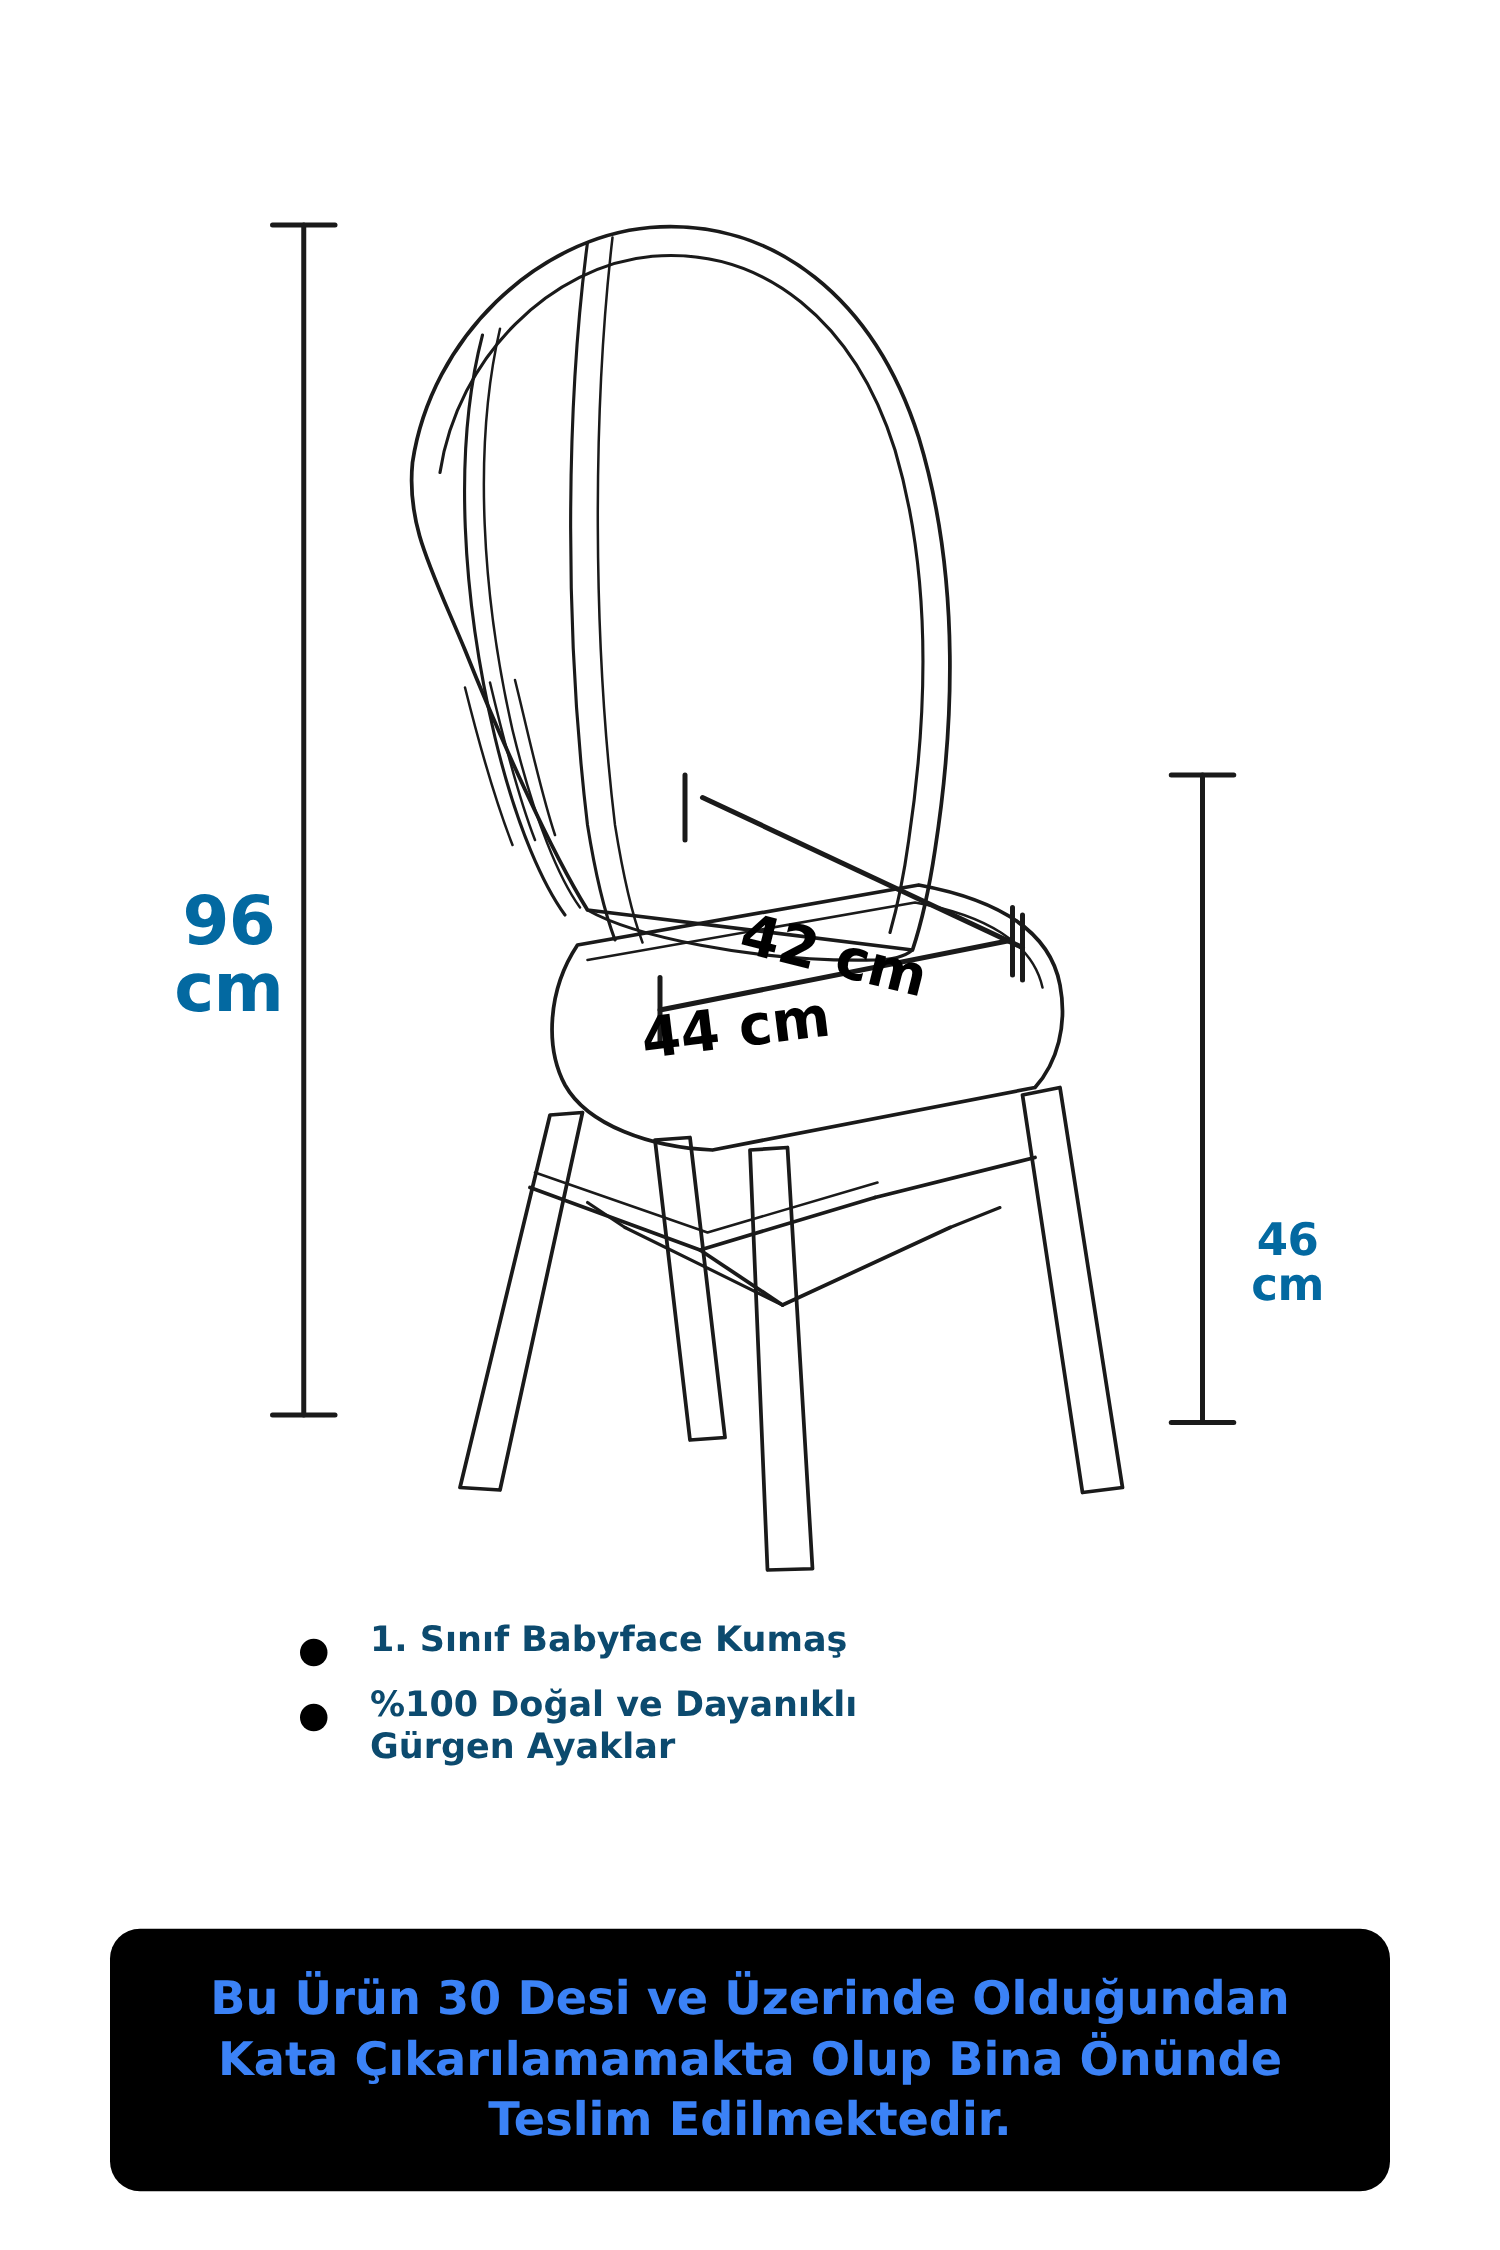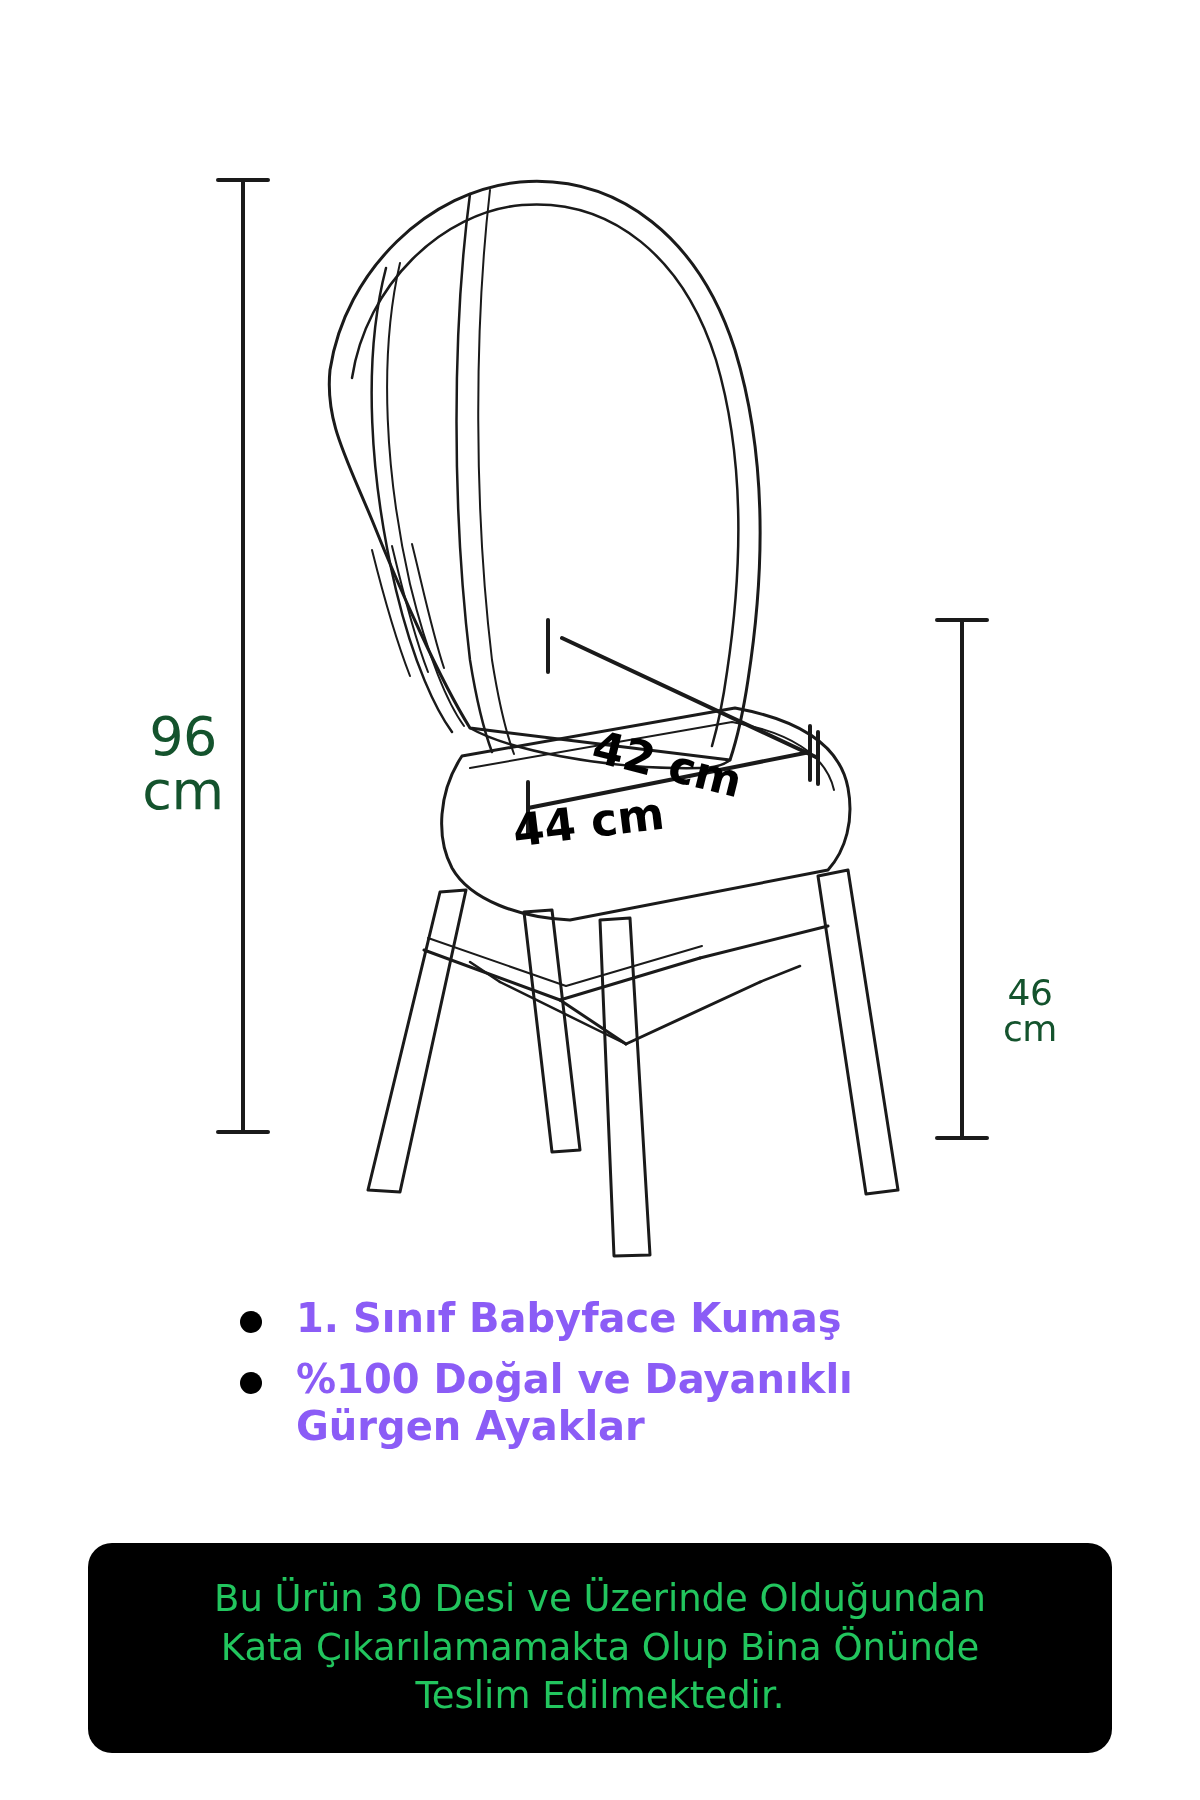--- a/index.html
+++ b/index.html
@@ -31,22 +31,22 @@
     width: 1200px;
     height: 1180px;
   }
   .diagram svg {
     display: block;
   }
 
   .dim-label {
     position: absolute;
     font-family: "DejaVu Sans", sans-serif;
-    font-weight: 400;
-    color: #14532d;
+    font-weight: 700;
+    color: #0369a1;
     line-height: 1.0;
     letter-spacing: -0.5px;
   }
   #height-dim-label {
     left: 128px;
     top: 590px;
     font-size: 54px;
     text-align: center;
     width: 110px;
   }
@@ -96,46 +96,46 @@
   .bullet {
     width: 22px;
     height: 22px;
     border-radius: 50%;
     background: #000;
     margin-right: 34px;
     margin-top: 16px;
     flex: 0 0 auto;
   }
   .feature-text {
-    font-size: 40px;
+    font-size: 28px;
     font-weight: 600;
     line-height: 1.18;
-    color: #8b5cf6;
+    color: #0c4a6e;
     white-space: pre-line;
   }
 
   
   .notice {
     position: absolute;
     left: 88px;
     top: 1543px;
     width: 1024px;
     height: 210px;
     background: #000000;
     border-radius: 24px;
     display: flex;
     align-items: center;
     justify-content: center;
     box-sizing: border-box;
     padding: 10px 28px;
   }
   .notice-text {
-    color: #22c55e;
+    color: #3b82f6;
     font-size: 37px;
-    font-weight: 400;
+    font-weight: 700;
     line-height: 1.32;
     text-align: center;
     white-space: pre-line;
   }
 </style>
 </head>
 <body>
 
 <div class="page">
 

